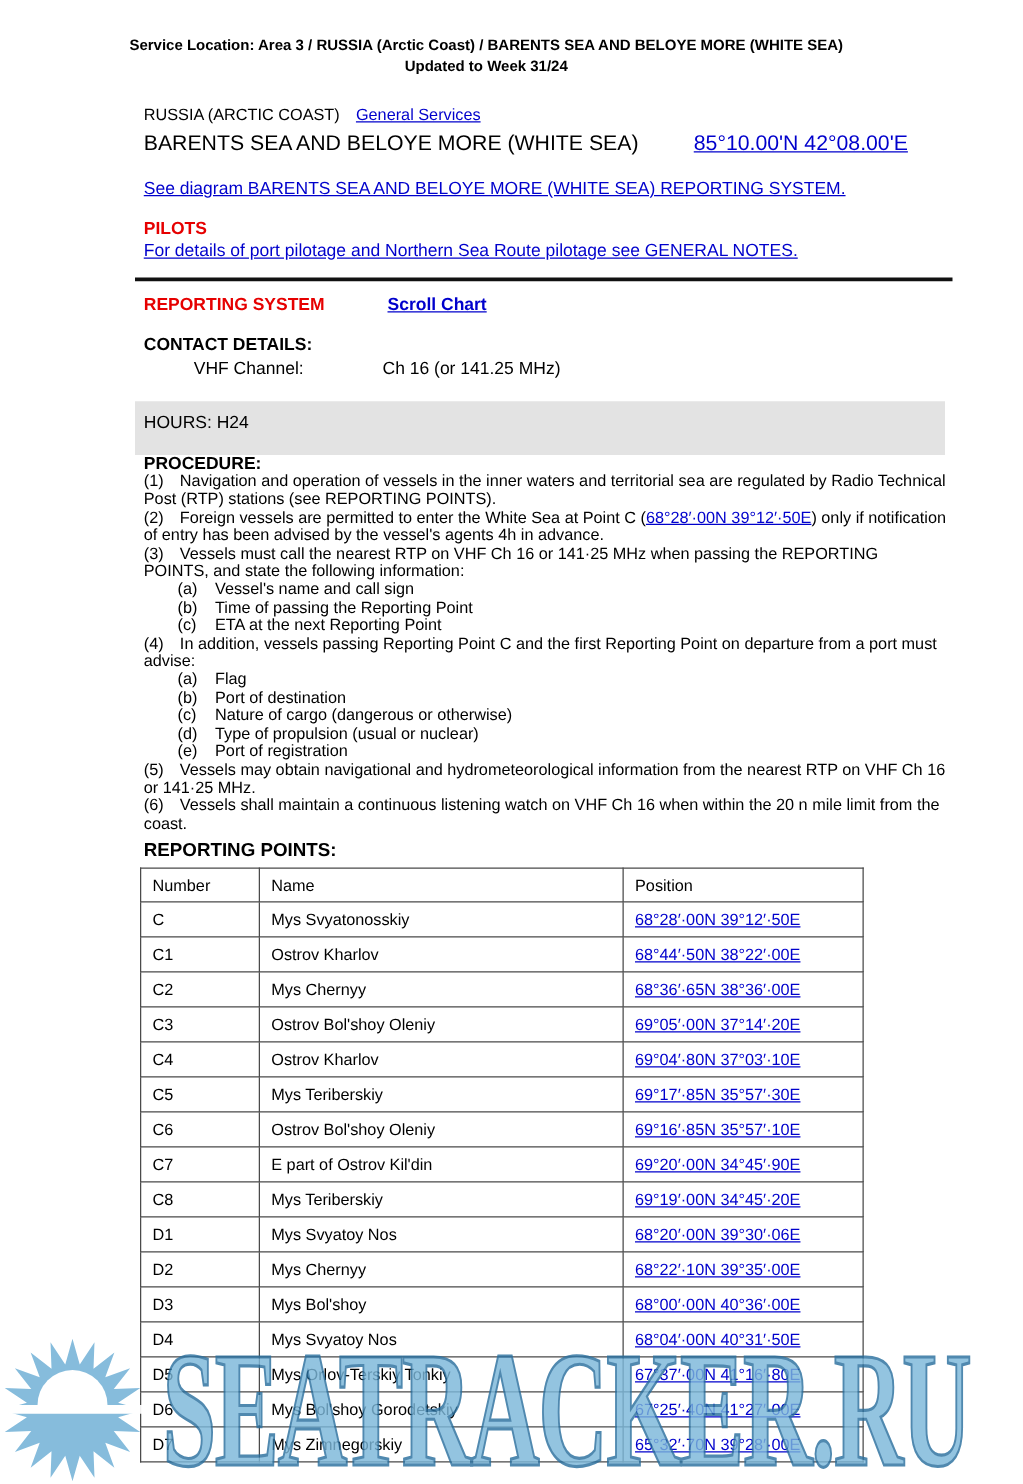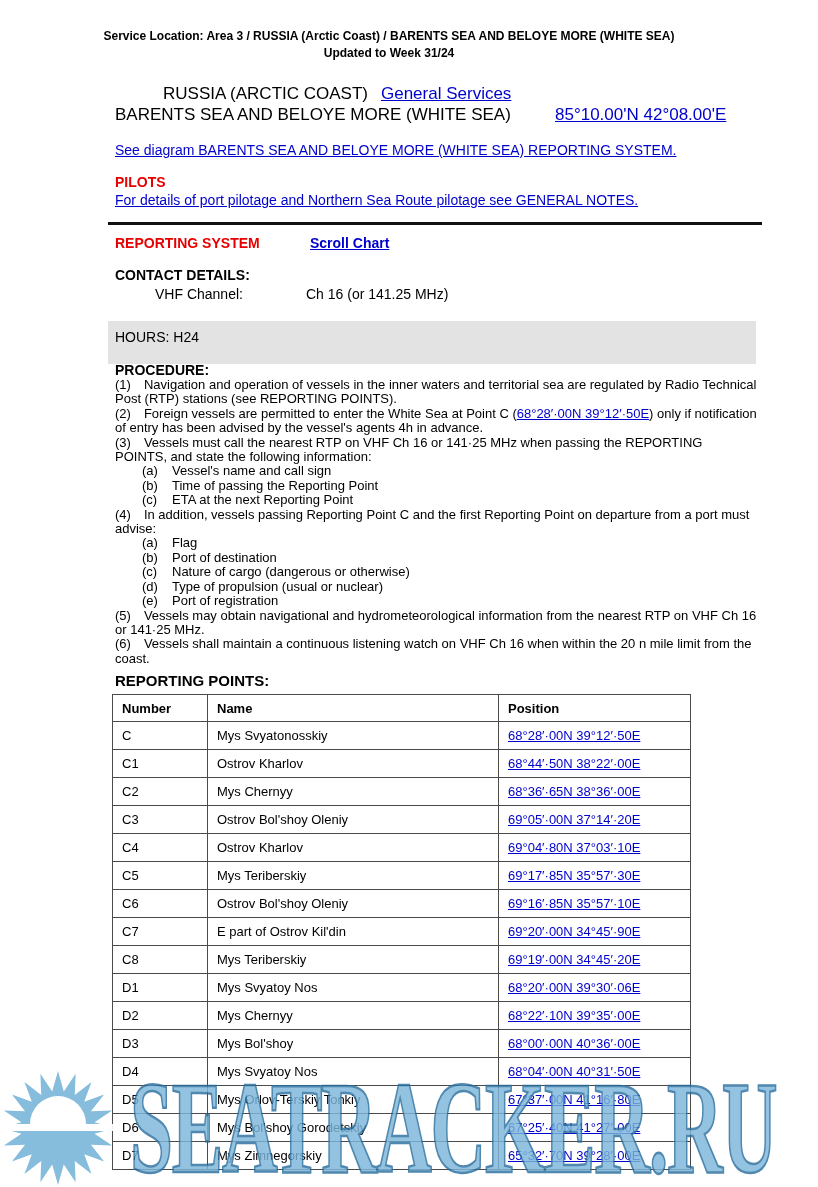--- a/index.html
+++ b/index.html
@@ -4,21 +4,21 @@
 <style>
   html,body{margin:0;padding:0;background:#fff;}
   #page{
     position:relative;width:818px;height:1187px;background:#fff;
     font-family:"Liberation Sans",sans-serif;color:#000;overflow:hidden;
   }
   .abs{position:absolute;}
   
   .page-header{top:28px;left:0;width:698px;text-align:center;font-size:12px;font-weight:bold;line-height:17px;margin-left:40px;}
   
-  .title1{top:84px;left:115px;font-size:17px;white-space:nowrap;margin-left:48px;}
+  .title1{top:84px;left:115px;font-size:13px;white-space:nowrap;}
   .title2{top:105px;left:115px;font-size:17px;color:#000000;white-space:nowrap;}
   .coord-link{top:105px;left:555px;font-size:17px;white-space:nowrap;}
   .link{color:#0000cc;text-decoration:underline;cursor:pointer;}
   .gs-link{margin-left:13px;}
   .see-diagram{top:142px;left:115px;font-size:14px;}
   .pilots-h{top:174px;left:115px;font-size:14px;font-weight:bold;color:#e60000;}
   .pilots-link{top:192px;left:115px;font-size:14px;}
   .divider{top:222px;left:108px;width:654px;height:3px;background:#111;}
   .rs-h{top:235px;left:115px;font-size:14px;font-weight:bold;color:#e60000;}
   .scroll-chart{top:235px;left:310px;font-size:14px;font-weight:bold;}
@@ -36,21 +36,21 @@
   .snum{display:inline-block;width:30px;}
   .rp-h{top:672px;left:115px;font-size:15px;font-weight:bold;}
   table.rp{
     position:absolute;top:694px;left:112px;border-collapse:collapse;table-layout:fixed;
     font-size:13px;background:transparent;
   }
   table.rp th,table.rp td{
     border:1px solid #4a4a4a;padding:0 0 0 9px;text-align:left;vertical-align:middle;
     font-weight:normal;overflow:hidden;white-space:nowrap;
   }
-  table.rp th{height:26px;font-weight:bold;}
+  table.rp th{height:26px;font-weight:normal;}
   table.rp td{height:27px;}
   col.c-num{width:95px;} col.c-name{width:291px;} col.c-pos{width:192px;}
   
   .wm{pointer-events:none;}
   .wm-text{
     top:1078px;left:130px;font-family:"Liberation Serif",serif;font-weight:bold;
     font-size:132px;line-height:100px;white-space:nowrap;color:#7cb7da;
     -webkit-text-stroke:2.5px #2a6f9e;transform:scaleX(0.585);transform-origin:left top;
     opacity:0.82;letter-spacing:-2px;
   }

